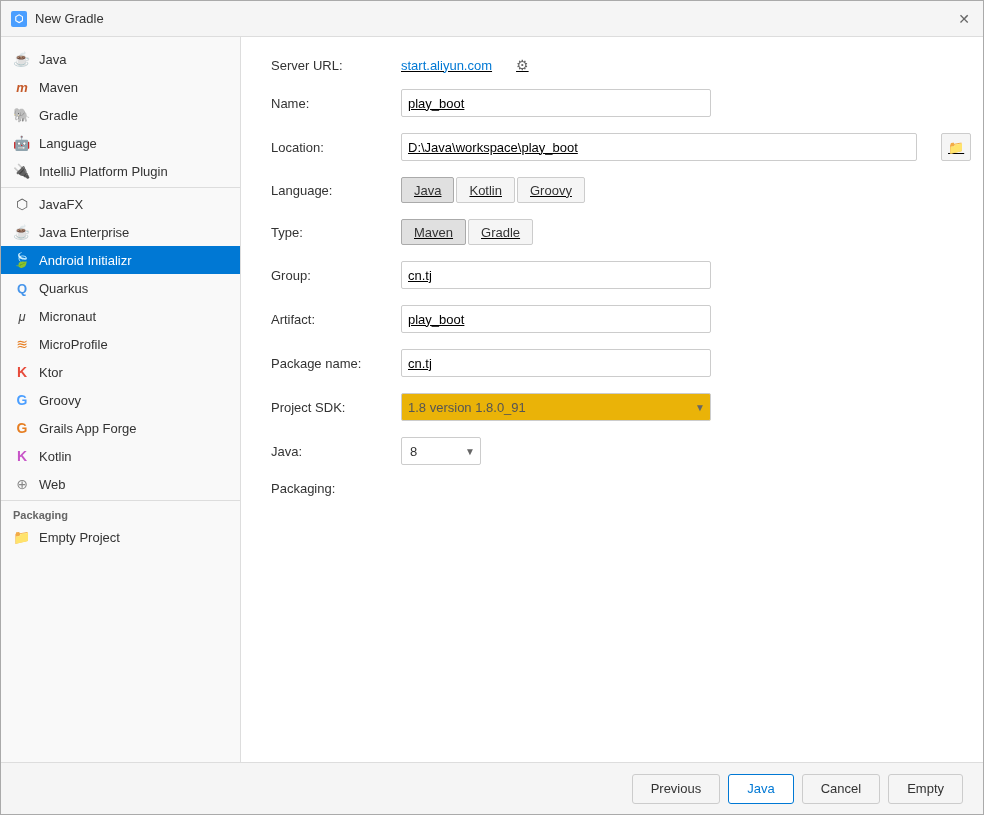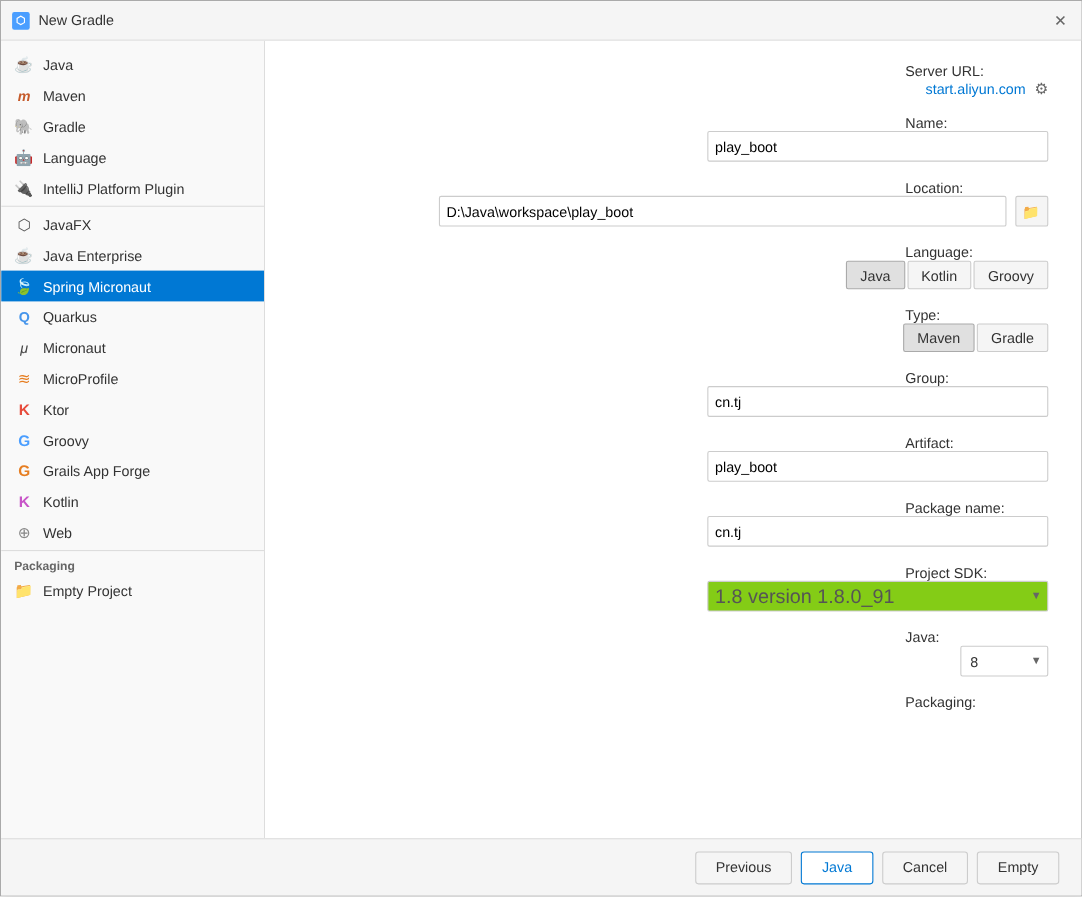--- a/index.html
+++ b/index.html
@@ -99,35 +99,35 @@
     }
     .item-label { font-size: 13px; }
     .main-content {
       flex: 1;
       padding: 20px 30px;
       overflow-y: auto;
       background: #ffffff;
     }
     .form-row {
       display: flex;
-      align-items: flex-end;
+      align-items: center;
       margin-bottom: 16px;
-      flex-direction: column;
     }
     .form-label {
       width: 130px;
       color: #333;
       font-size: 13px;
       flex-shrink: 0;
     }
     .form-value {
       flex: 1;
       display: flex;
       align-items: center;
-      gap: 4px;
+      gap: 20px;
+      text-decoration: underline;
     }
     .text-input {
       height: 28px;
       border: 1px solid #cccccc;
       border-radius: 2px;
       padding: 0 6px;
       font-size: 13px;
       width: 310px;
       outline: none;
       background: white;
@@ -179,22 +179,22 @@
     .sdk-select-wrapper {
       position: relative;
       width: 310px;
     }
     .sdk-select {
       width: 100%;
       height: 28px;
       border: 1px solid #cccccc;
       border-radius: 2px;
       padding: 0 24px 0 6px;
-      font-size: 18px;
-      background: #84cc16;
+      font-size: 13px;
+      background: #eab308;
       appearance: none;
       color: #555;
     }
     .sdk-select-arrow {
       position: absolute;
       right: 6px;
       top: 50%;
       transform: translateY(-50%);
       font-size: 10px;
       color: #666;
@@ -315,21 +315,21 @@
       <div class="sidebar-item">
         <div class="item-icon javafx-color">⬡</div>
         <span class="item-label">JavaFX</span>
       </div>
       <div class="sidebar-item">
         <div class="item-icon enterprise-color">☕</div>
         <span class="item-label">Java Enterprise</span>
       </div>
       <div class="sidebar-item active">
         <div class="item-icon" style="color:#6cbf3e;">🍃</div>
-        <span class="item-label">Spring Micronaut</span>
+        <span class="item-label">Android Initializr</span>
       </div>
       <div class="sidebar-item">
         <div class="item-icon quarkus-color" style="font-weight:bold;font-size:13px;color:#4695eb;">Q</div>
         <span class="item-label">Quarkus</span>
       </div>
       <div class="sidebar-item">
         <div class="item-icon micronaut-color" style="font-size:13px;font-style:italic;">μ</div>
         <span class="item-label">Micronaut</span>
       </div>
       <div class="sidebar-item">

